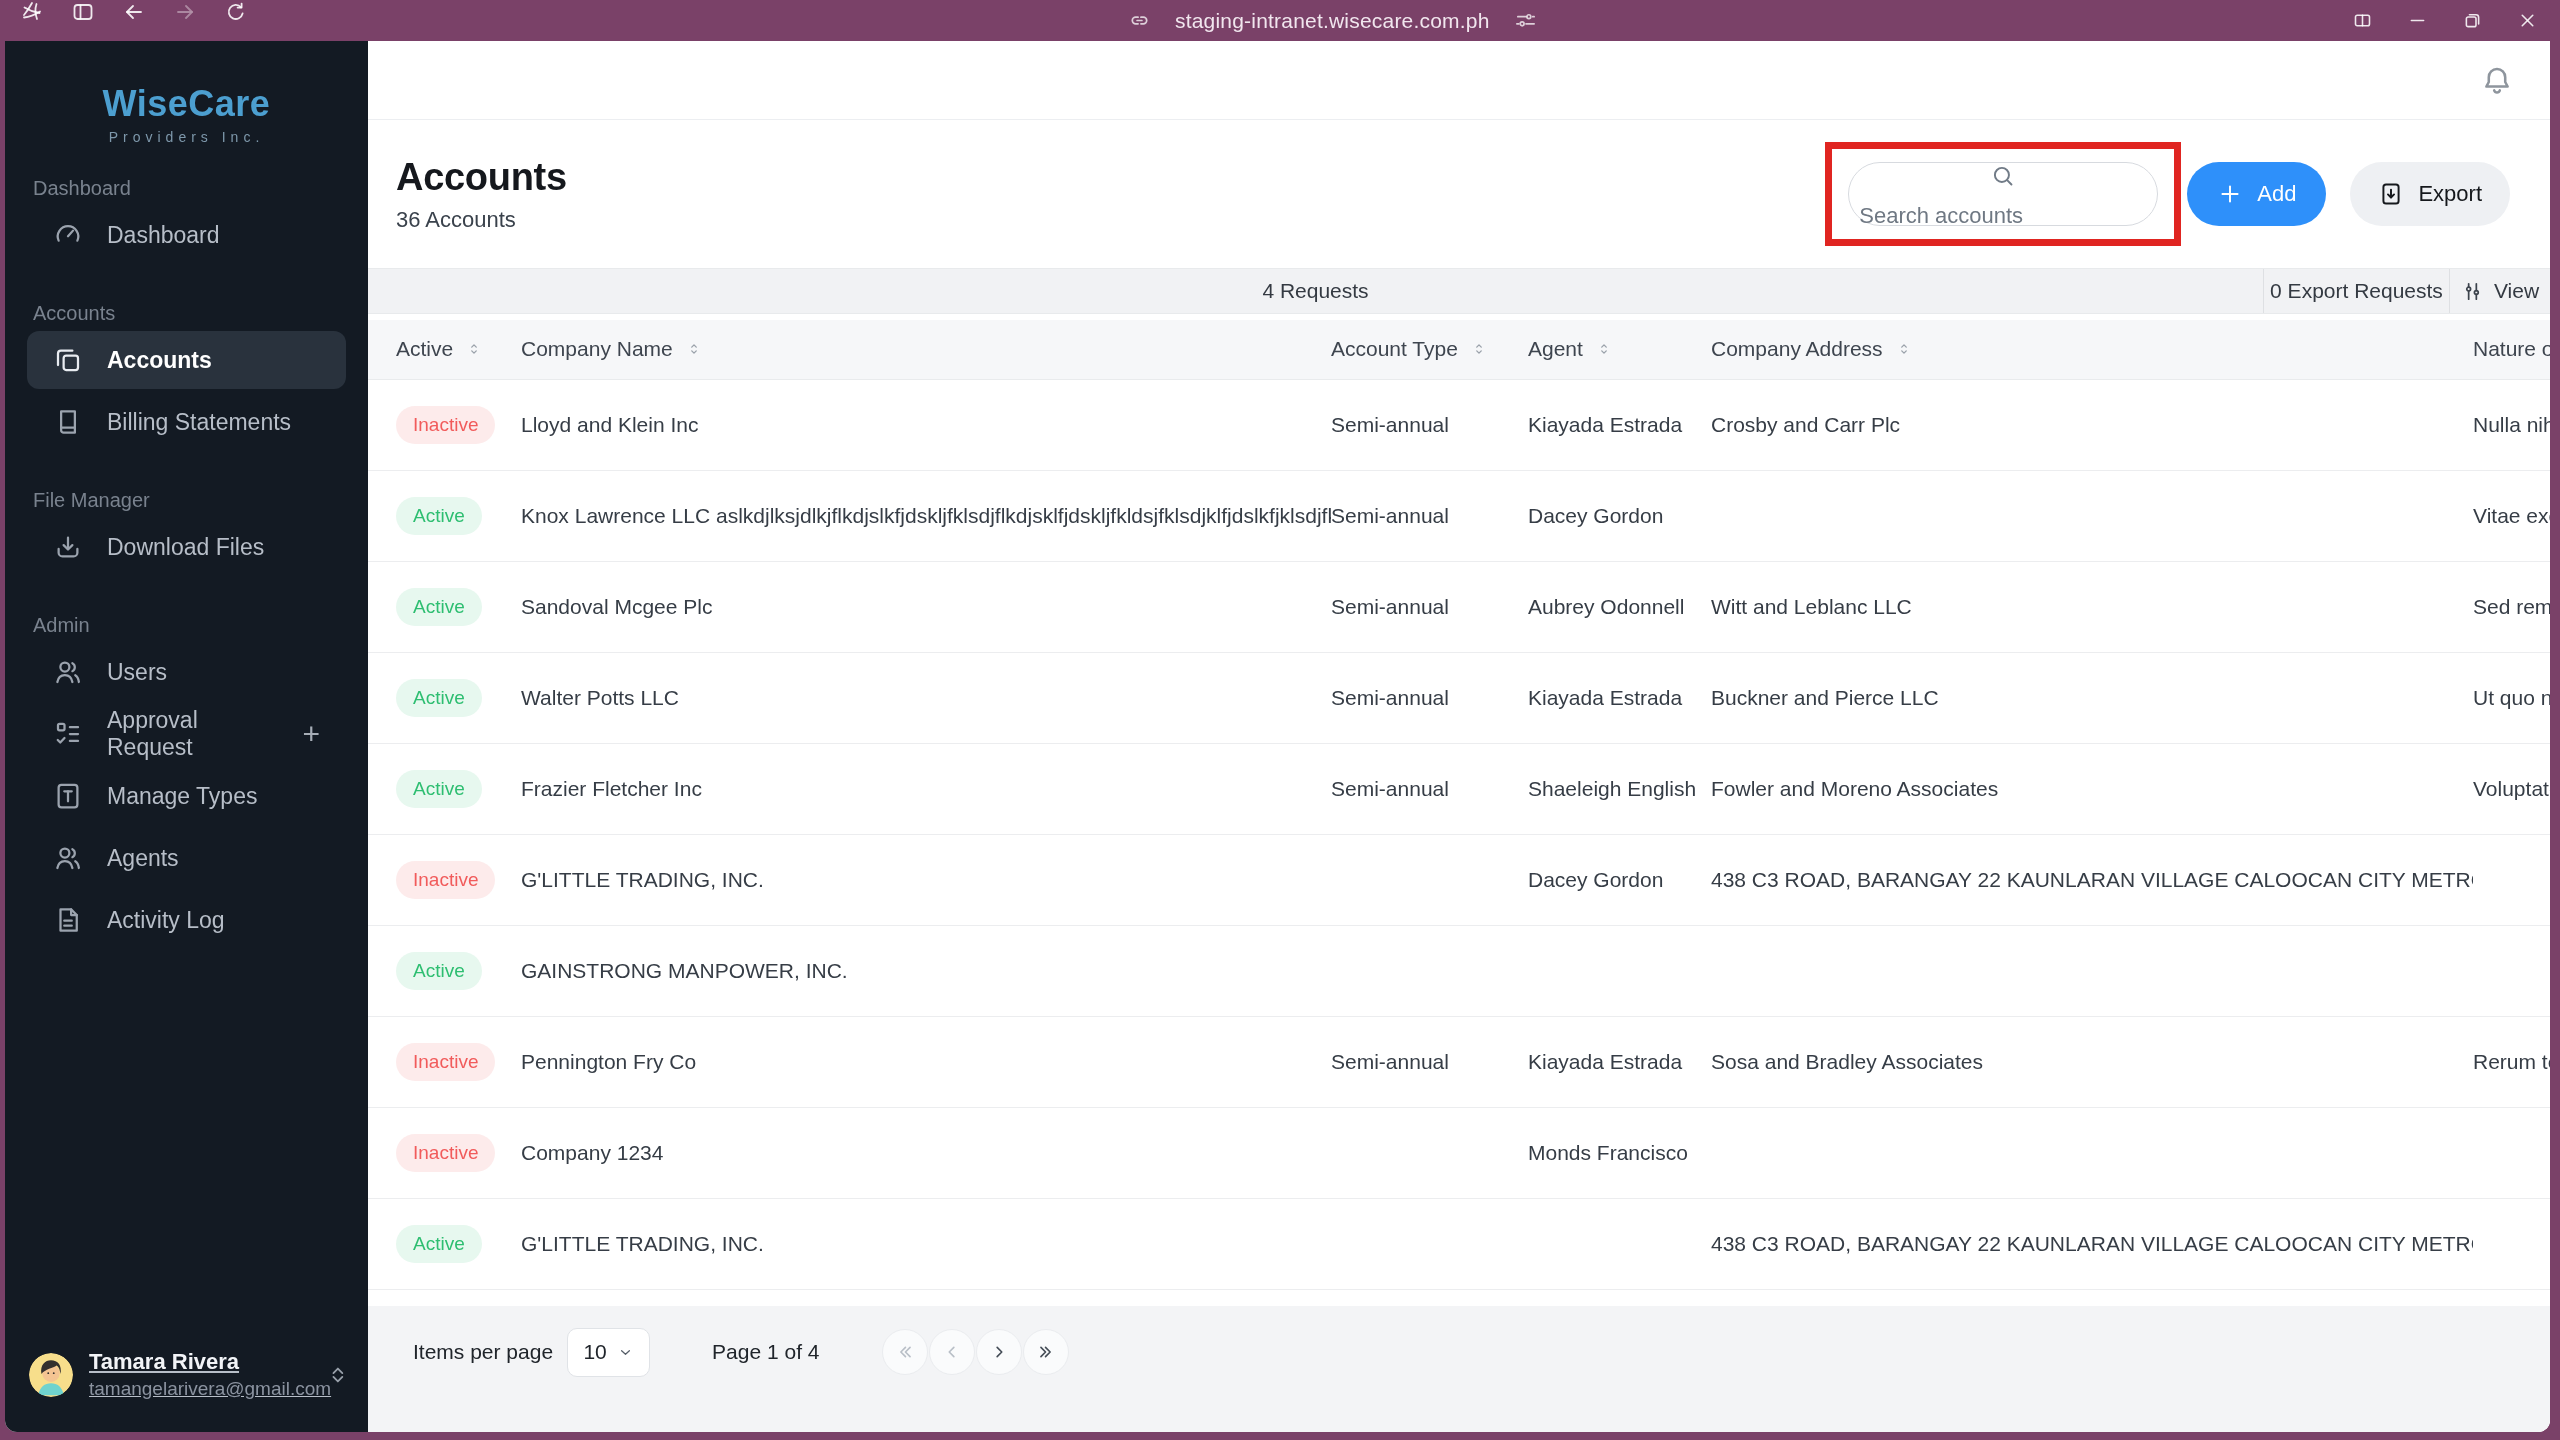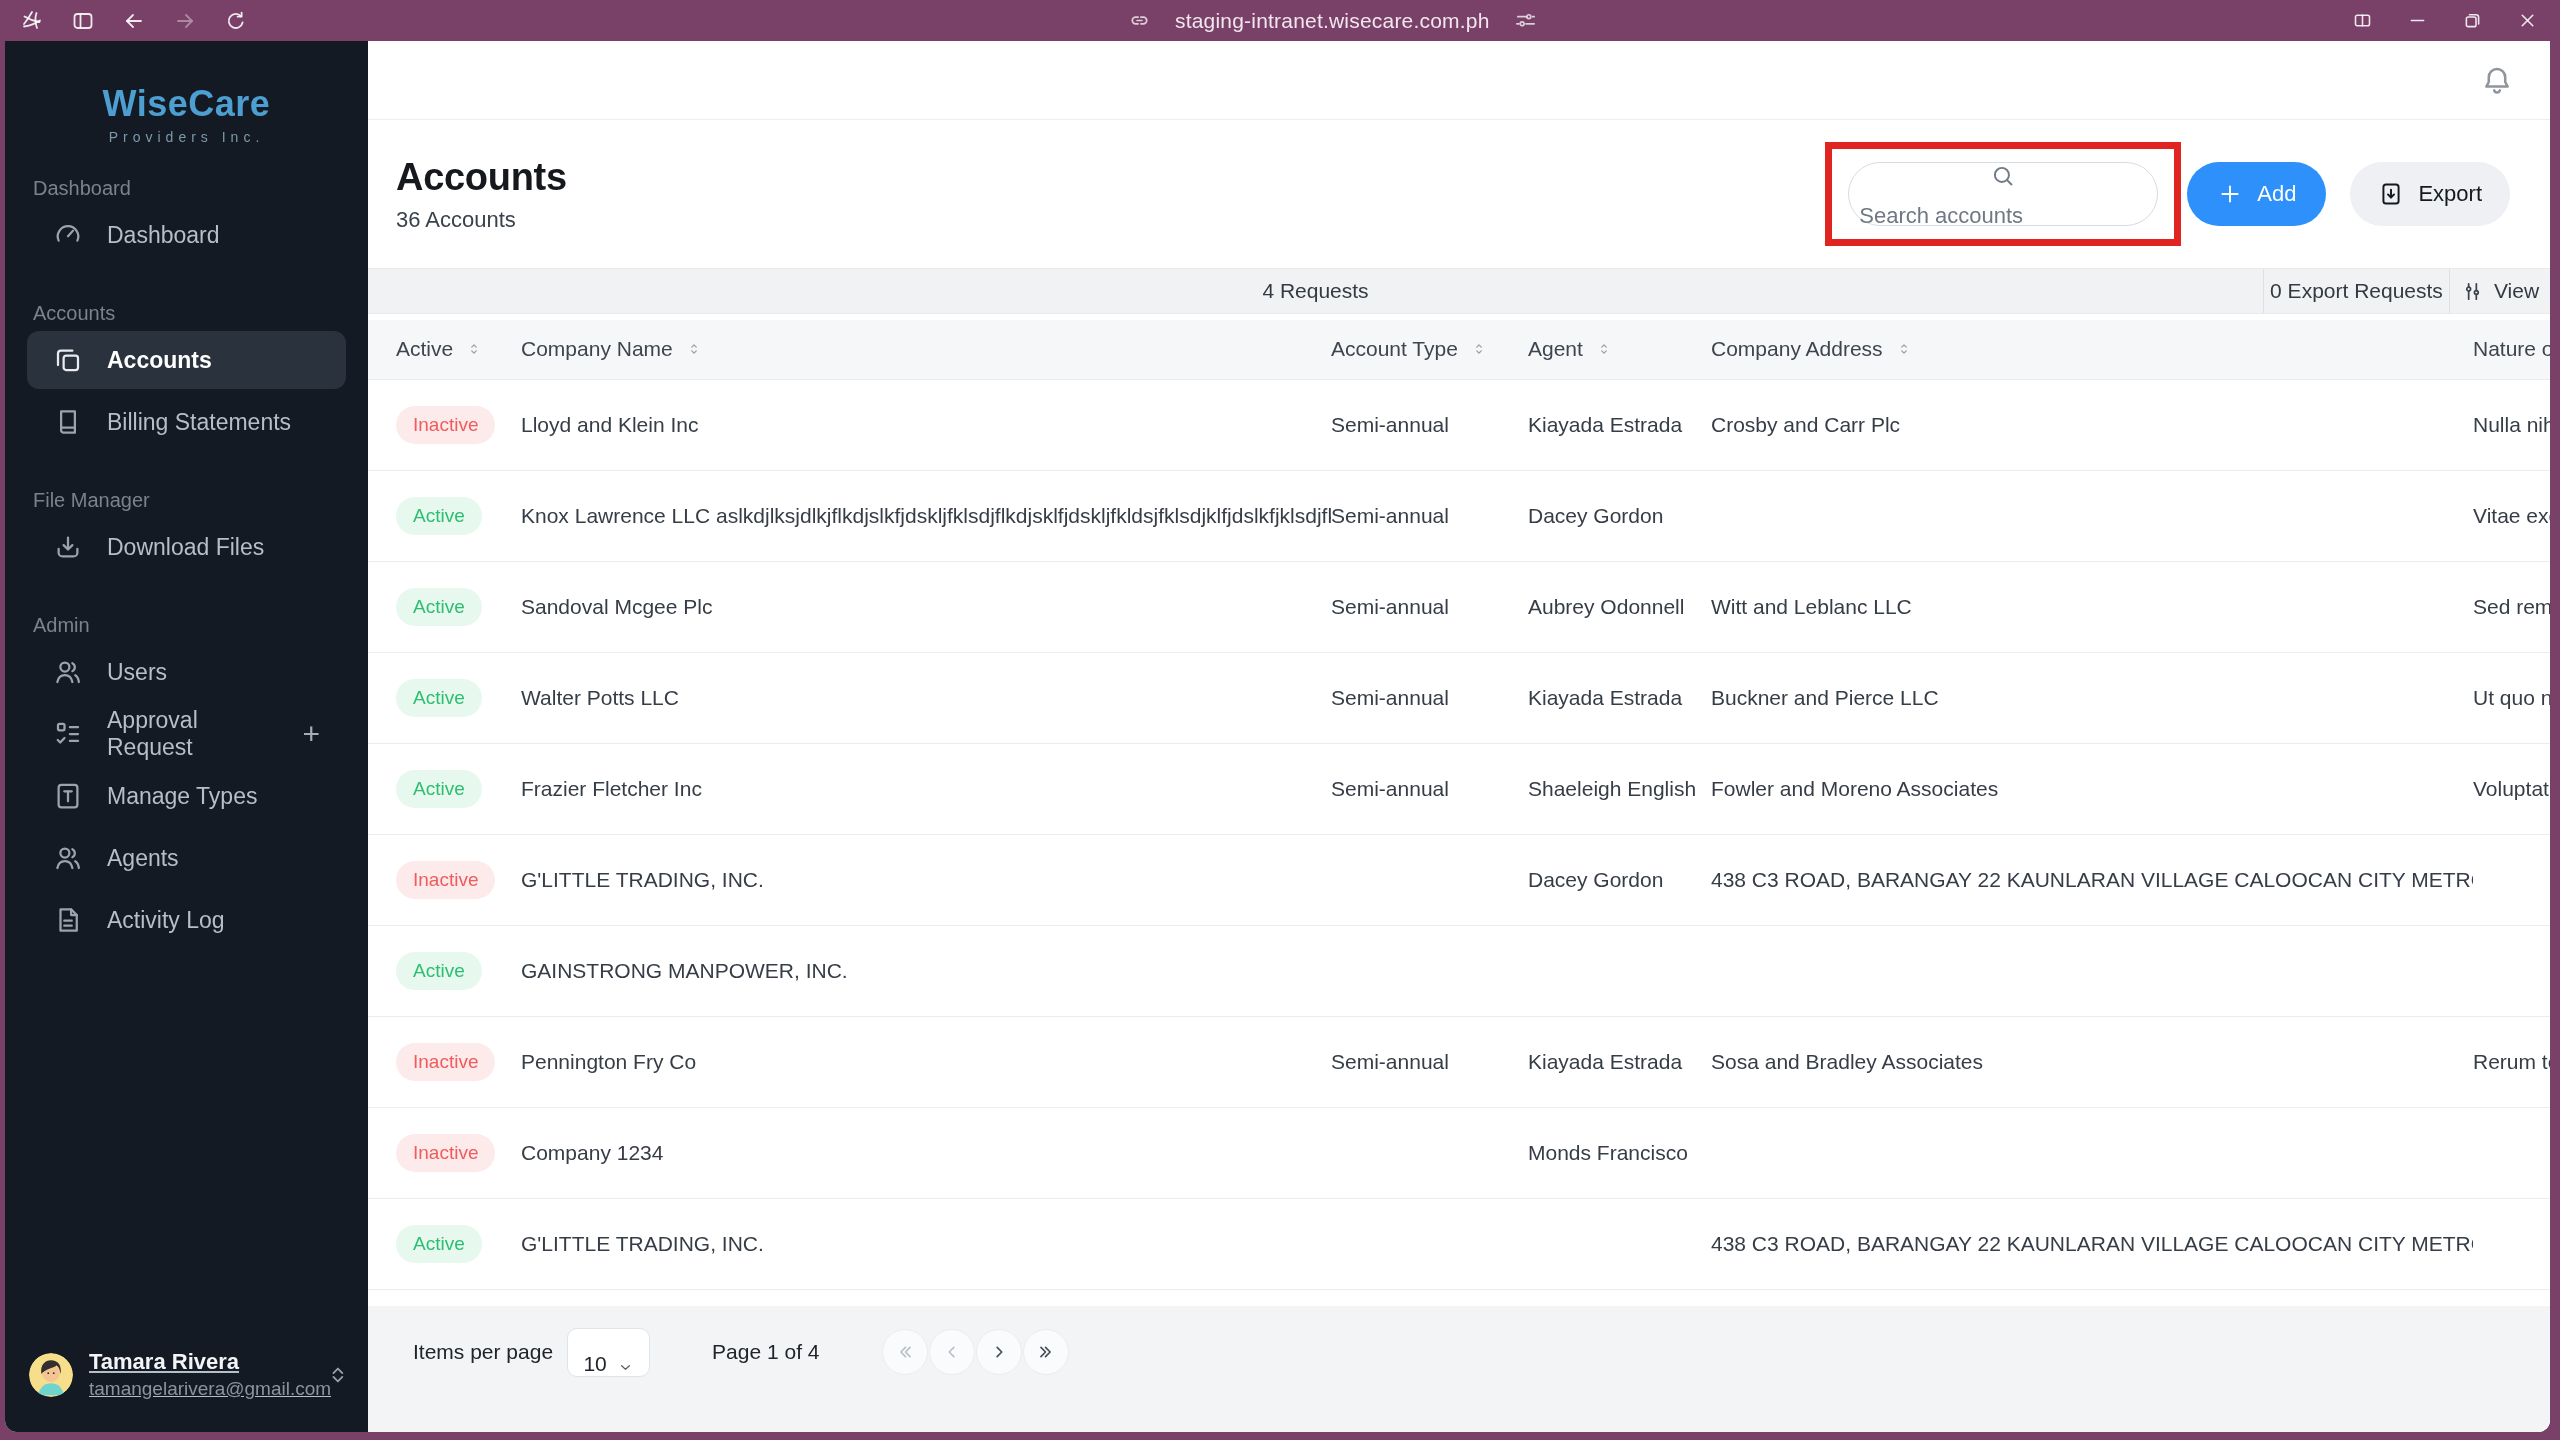--- a/index.html
+++ b/index.html
@@ -2,21 +2,21 @@
 <html style="--titlebar: #7A4168; --accent-blue: #2E90FA; --annotation-red: #E02521; --sidebar-bg: #131A23; --logo-blue: #4C9FD0; --active-badge-text: #2EBE71; --active-badge-bg: #E7F8EF; --inactive-badge-text: #F15B5B; --inactive-badge-bg: #FDEBEB;"><head>
 <meta charset="utf-8">
 <style>
   * { margin:0; padding:0; box-sizing:border-box; }
   html,body { width:2560px; height:1440px; overflow:hidden; }
   body { background:#7A4168; font-family:"Liberation Sans", sans-serif; position:relative; }
 
   svg.ic { display:block; fill:none; stroke:currentColor; stroke-width:1.8; stroke-linecap:round; stroke-linejoin:round; }
 
   
-  .titlebar { position:absolute; top:0; left:0; width:2560px; height:41px; display:flex; align-items:center; color:rgba(255,255,255,.88); }
+  .titlebar { position:absolute; top:0; left:0; width:2560px; height:41px; display:flex; align-items:flex-start; color:rgba(255,255,255,.88); }
   .tb-left { display:flex; align-items:center; gap:27px; padding-left:20px; }
   .tb-left .tbi { width:24px; height:24px; }
   .tbi.dim { opacity:.42; }
   .tb-center { position:absolute; left:1128px; top:0; height:41px; display:flex; align-items:center; gap:24px; }
   .tb-url { font-size:21px; color:#F1E6EE; letter-spacing:.2px; }
   .tb-center .tbi { width:23px; height:23px; opacity:.85; }
   .tb-right { position:absolute; right:0; top:0; height:41px; display:flex; align-items:center; gap:34px; padding-right:22px; }
   .tb-right .tbi { width:21px; height:21px; }
 
   
@@ -78,21 +78,21 @@
   .sort { width:18px; height:18px; color:#9AA1AA; flex:none; cursor:pointer; }
   tbody td { height:91px; border-bottom:1px solid #ECEDEF; font-size:21px; color:#363D46; padding:0 10px 0 0; white-space:nowrap; overflow:hidden; vertical-align:middle; }
   tbody td.first { padding-left:28px; }
   .badge { display:inline-block; padding:8px 17px; border-radius:999px; font-size:19px; }
   .badge.b-active { background:var(--active-badge-bg,#E7F8EF); color:var(--active-badge-text,#2EBE71); }
   .badge.b-inactive { background:var(--inactive-badge-bg,#FDEBEB); color:var(--inactive-badge-text,#F15B5B); }
 
   .footer { flex:1; background:#F3F4F6; margin-top:16px; padding:22px 0 0 45px; }
   .pg-row { display:flex; align-items:center; }
   .pg-label { font-size:21px; color:#20252B; margin-right:14px; }
-  .pg-select { width:83px; height:49px; background:#fff; border:1px solid #E0E3E7; border-radius:10px; display:flex; align-items:flex-end; justify-content:center; gap:10px; font-size:21px; color:#20252B; margin-right:62px; cursor:pointer; }
+  .pg-select { width:83px; height:49px; background:#fff; border:1px solid #E0E3E7; border-radius:10px; display:flex; align-items:center; justify-content:center; gap:10px; font-size:21px; color:#20252B; margin-right:62px; cursor:pointer; }
   .pg-select .cic { width:17px; height:17px; color:#575F69; }
   .pg-info { font-size:21px; color:#20252B; margin-right:62px; }
   .pg-btns { display:flex; gap:1px; }
   .pg-btn { width:46px; height:46px; border-radius:50%; background:#FAFBFC; border:1px solid #EAECEF; display:flex; align-items:center; justify-content:center; cursor:pointer; }
   .pg-btn svg { width:22px; height:22px; }
   .pg-btn.disabled { color:#B9BFC7; }
   .pg-btn.enabled { color:#454D57; }
 </style>
 </head>
 <body>

